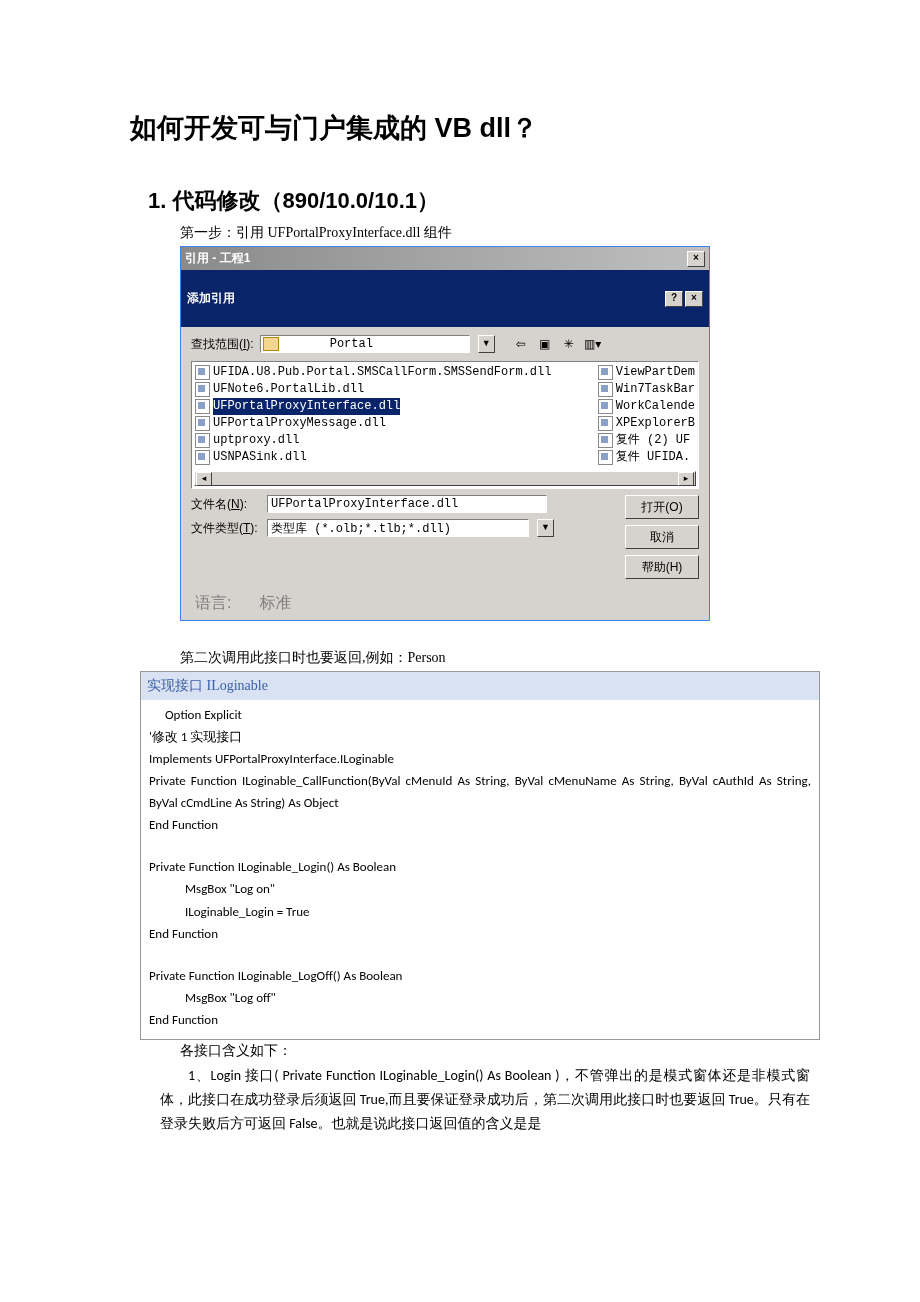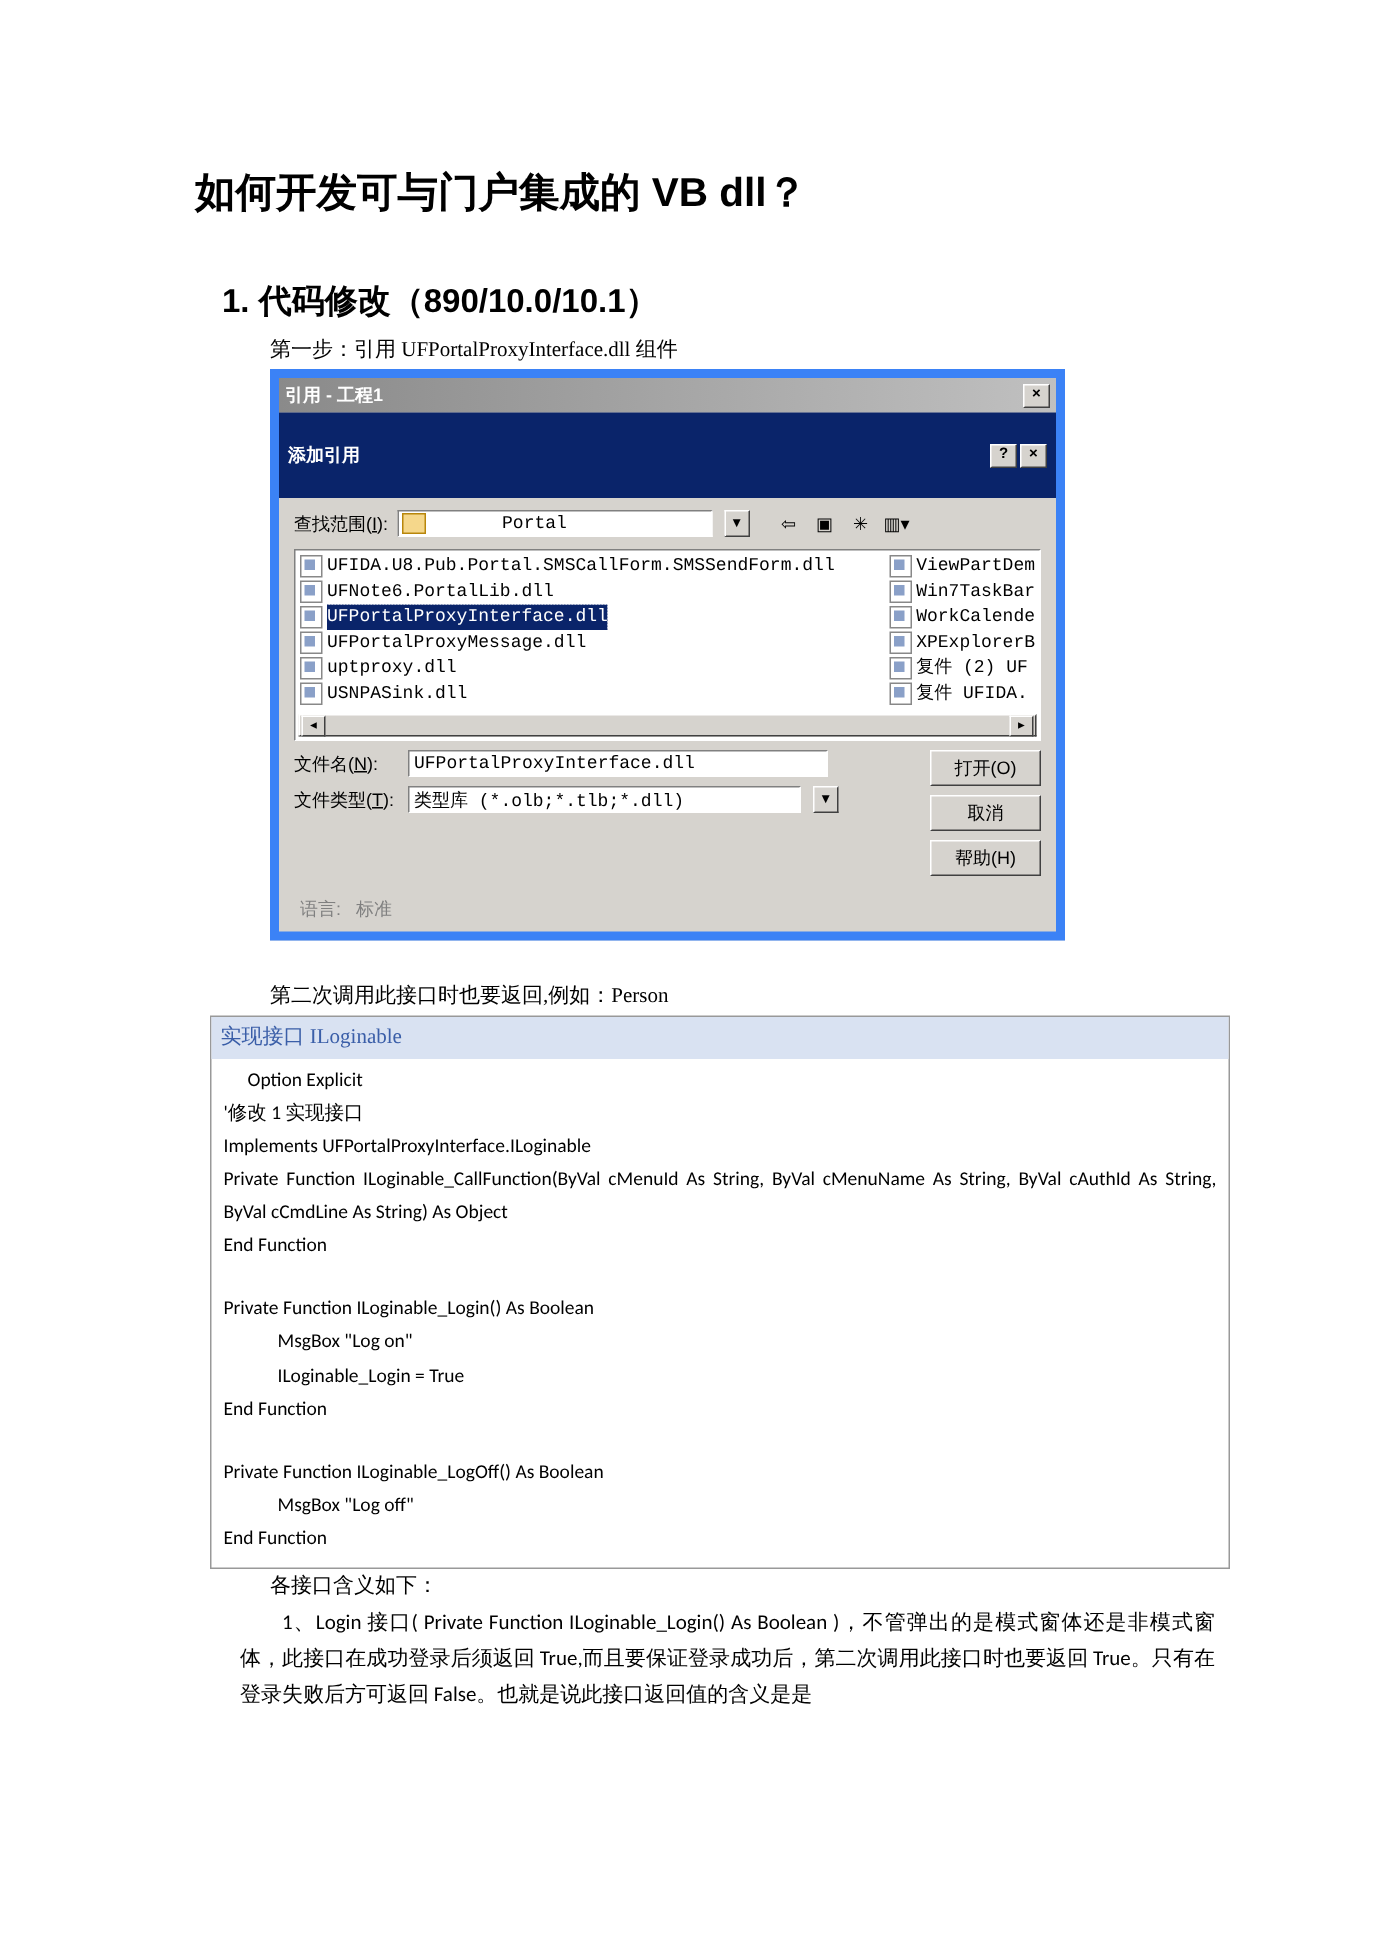--- a/index.html
+++ b/index.html
@@ -32,21 +32,21 @@
     margin-left: 50px;
     margin-bottom: 4px;
     font-family: "SimSun", serif;
   }
   .screenshot-wrap {
     margin-left: 50px;
     width: 530px;
   }
   
   .ref-window {
-    border: 6px solid #3b82f6;
+    border: 1px solid #3b82f6;
     background: #d6d3ce;
     font-family: "MS Sans Serif", Tahoma, sans-serif;
     font-size: 11px;
   }
   .ref-titlebar {
     background: linear-gradient(to right, #8a8a8a, #c0c0c0);
     color: #fff;
     padding: 3px 4px;
     display: flex;
     align-items: center;
@@ -184,21 +184,21 @@
   .win-btn {
     width: 72px; height: 22px;
     background: #d6d3ce;
     border: 1px solid #404040;
     border-left-color:#fff; border-top-color:#fff;
     font-size: 12px;
     display:flex; align-items:center; justify-content:center;
   }
   .btn-col { display:flex; flex-direction:column; gap:6px; margin-left:auto; align-items:flex-end;}
   .status-row {
-    display:flex; gap:10px; font-size:12px;
+    display:flex; gap:28px; font-size:16px;
     padding-top:6px; margin-top:2px;
   }
   .greyed { color:#808080; }
 
   .after-text {
     font-size: 14px;
     margin-left: 50px;
     margin-top: 28px;
     margin-bottom: 4px;
     font-family: "SimSun", serif;

